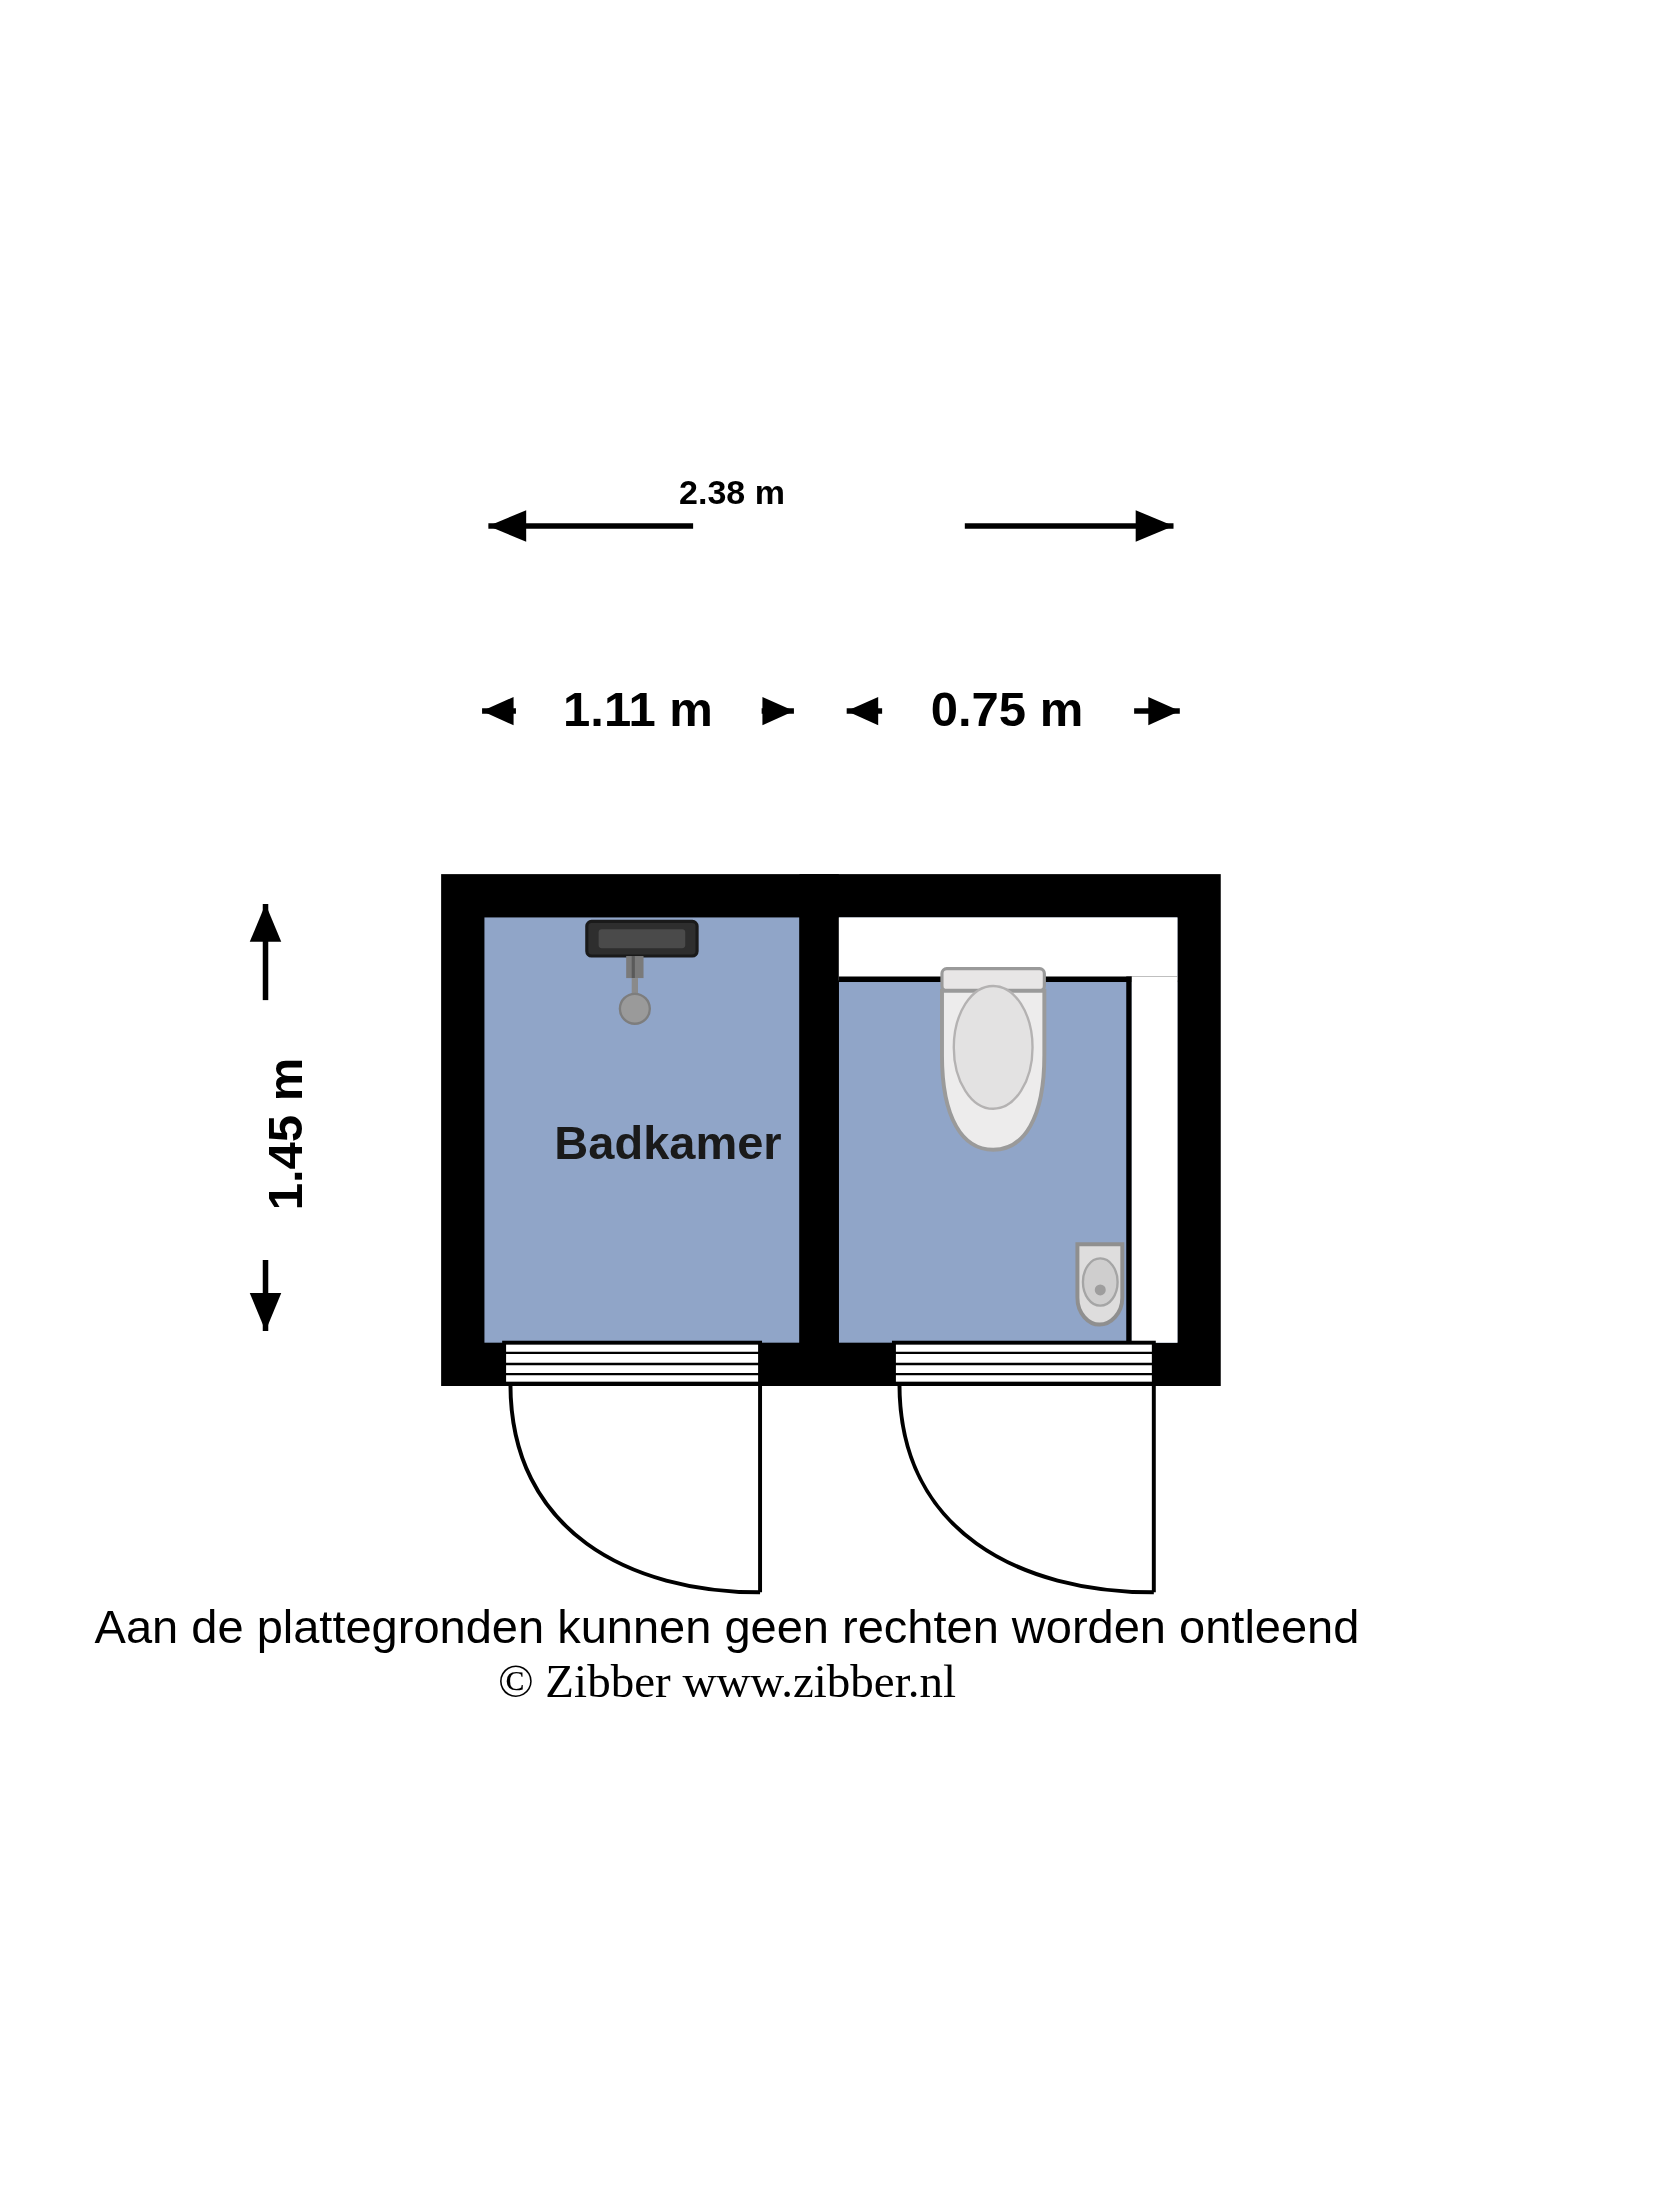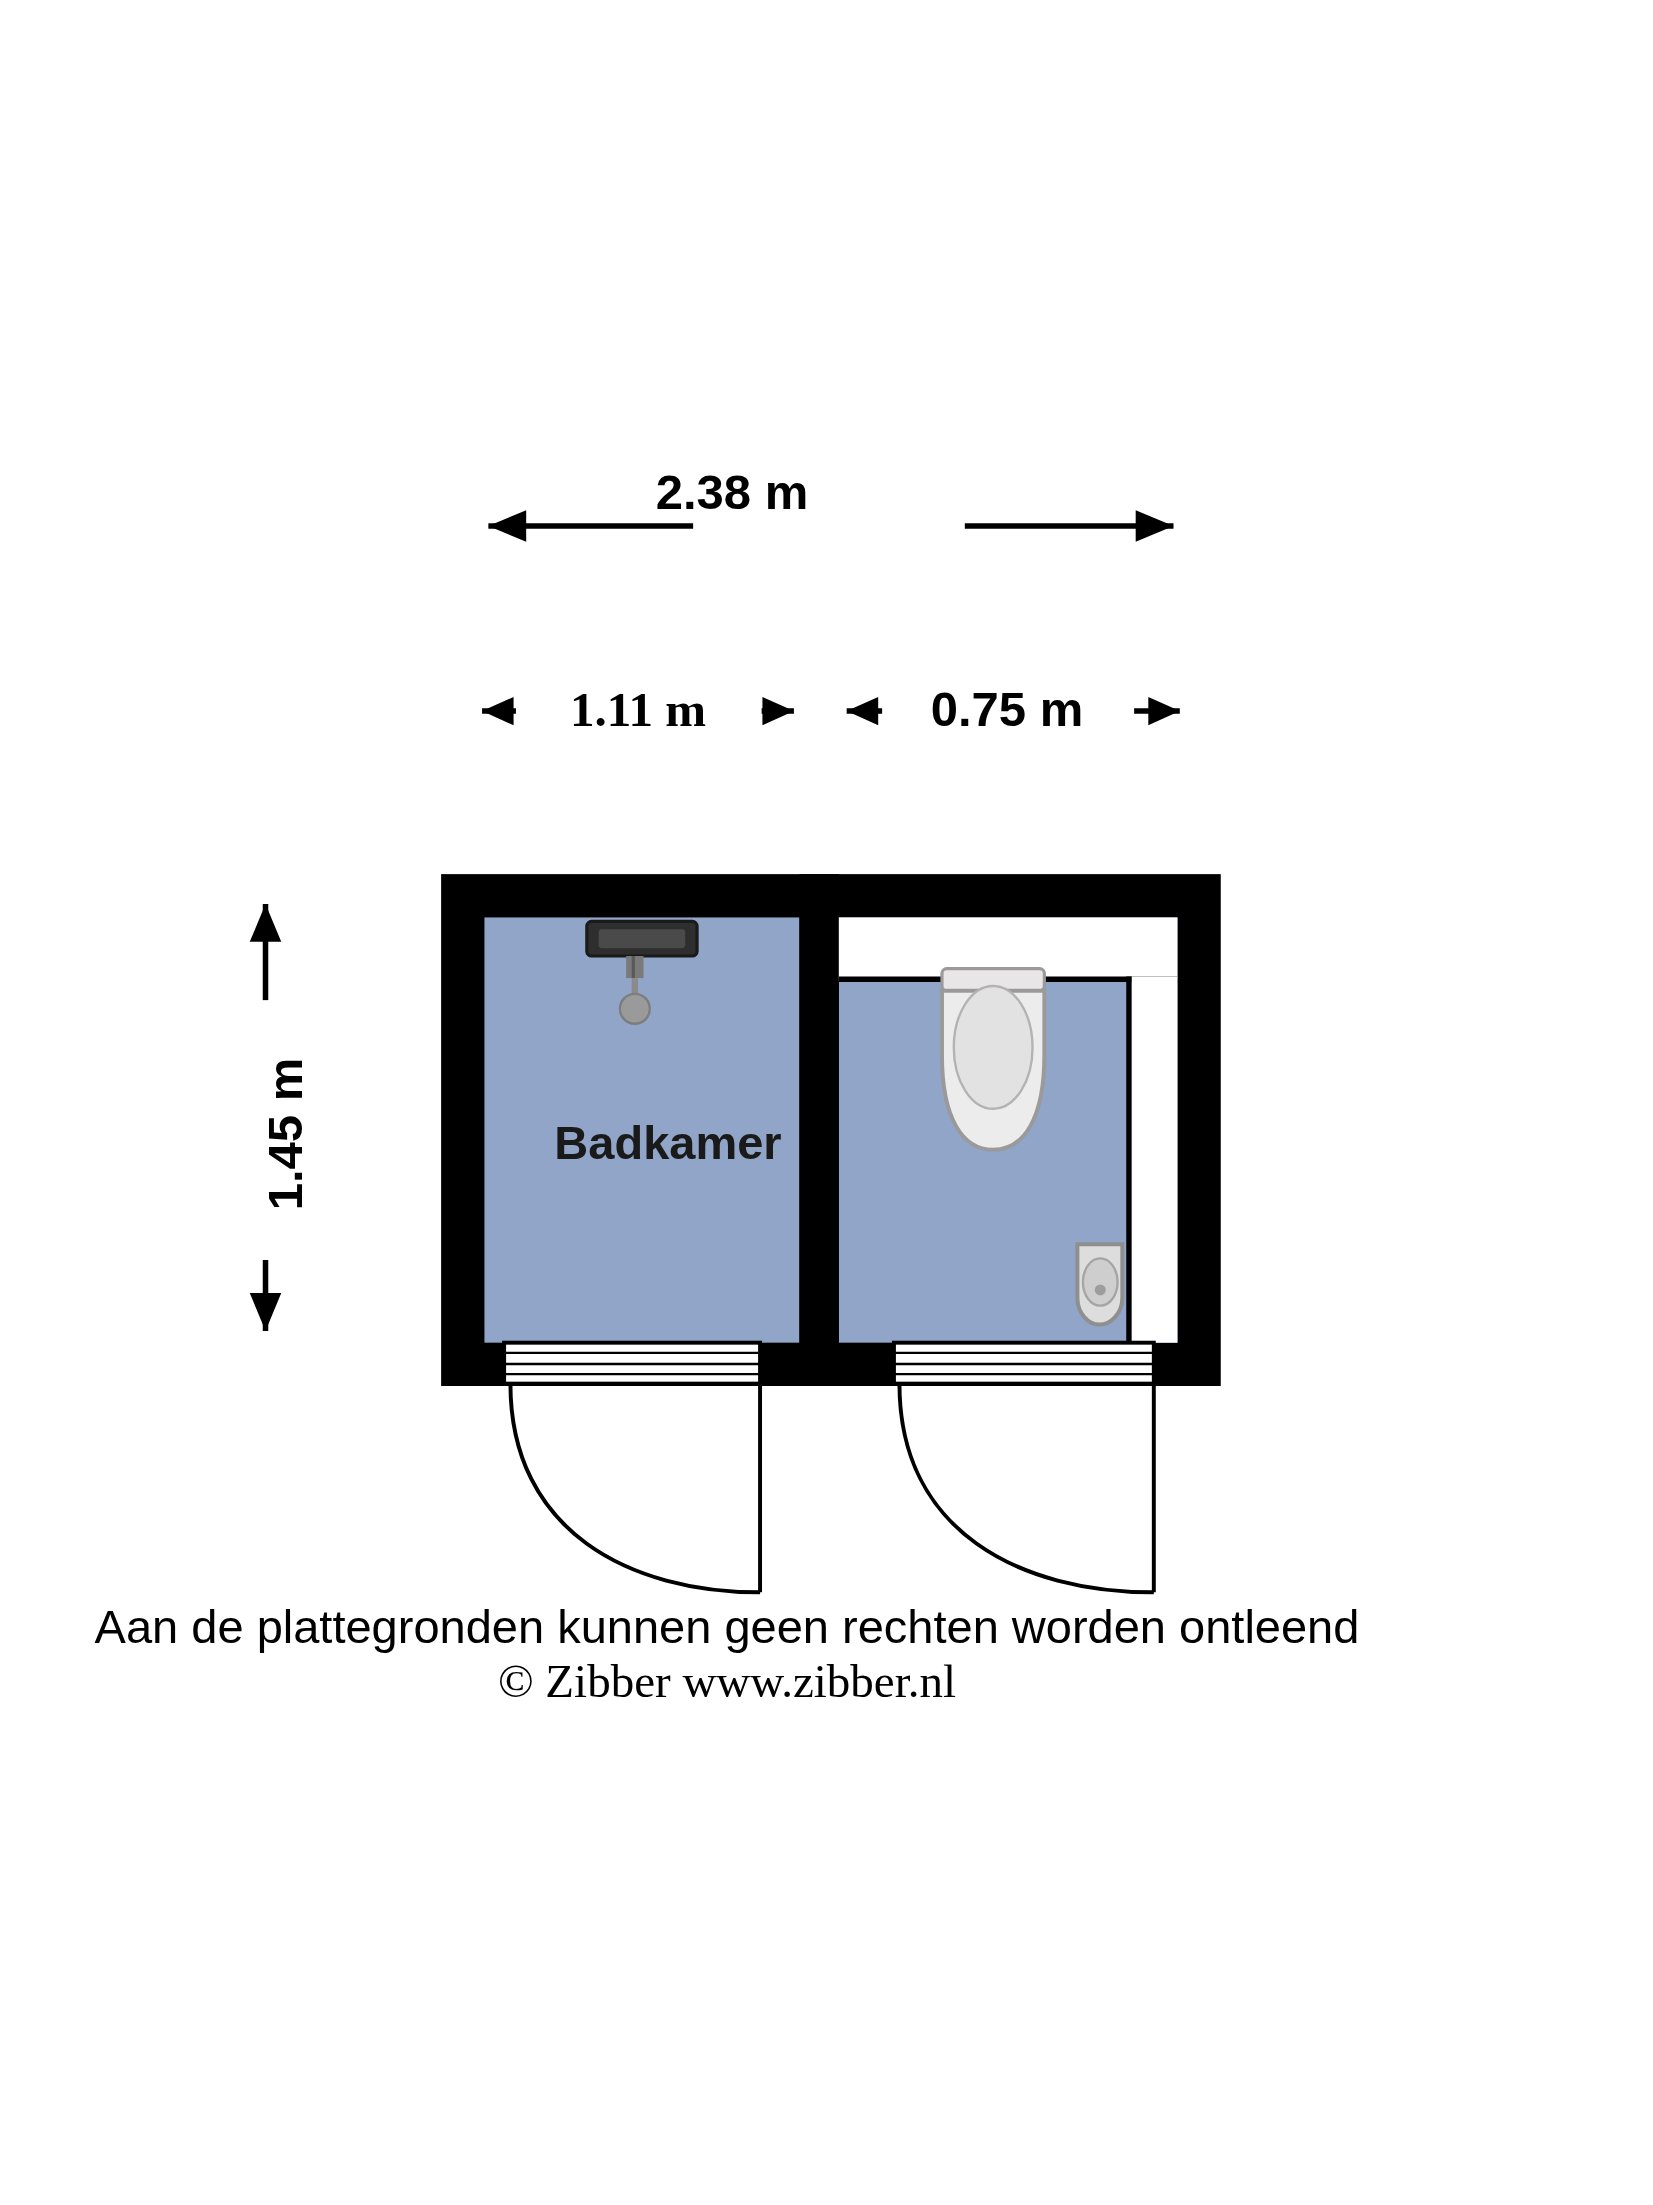--- a/index.html
+++ b/index.html
@@ -28,29 +28,28 @@
     position: absolute;
     font-family: "Liberation Sans", sans-serif;
     font-weight: bold;
     color: #000000;
     white-space: nowrap;
   }
 
   #dim-total-label {
     left: 732px;
     top: 492px;
-    font-size: 49px;
+    font-size: 34px;
     transform: translate(-50%, -50%);
   }
   #dim-left-label {
     left: 638px;
     top: 709px;
     font-size: 49px;
     transform: translate(-50%, -50%);
-    font-family: Liberation Serif, serif;
   }
   #dim-right-label {
     left: 1007px;
     top: 709px;
     font-size: 49px;
     transform: translate(-50%, -50%);
   }
   #dim-height-label {
     left: 285px;
     top: 1134px;

